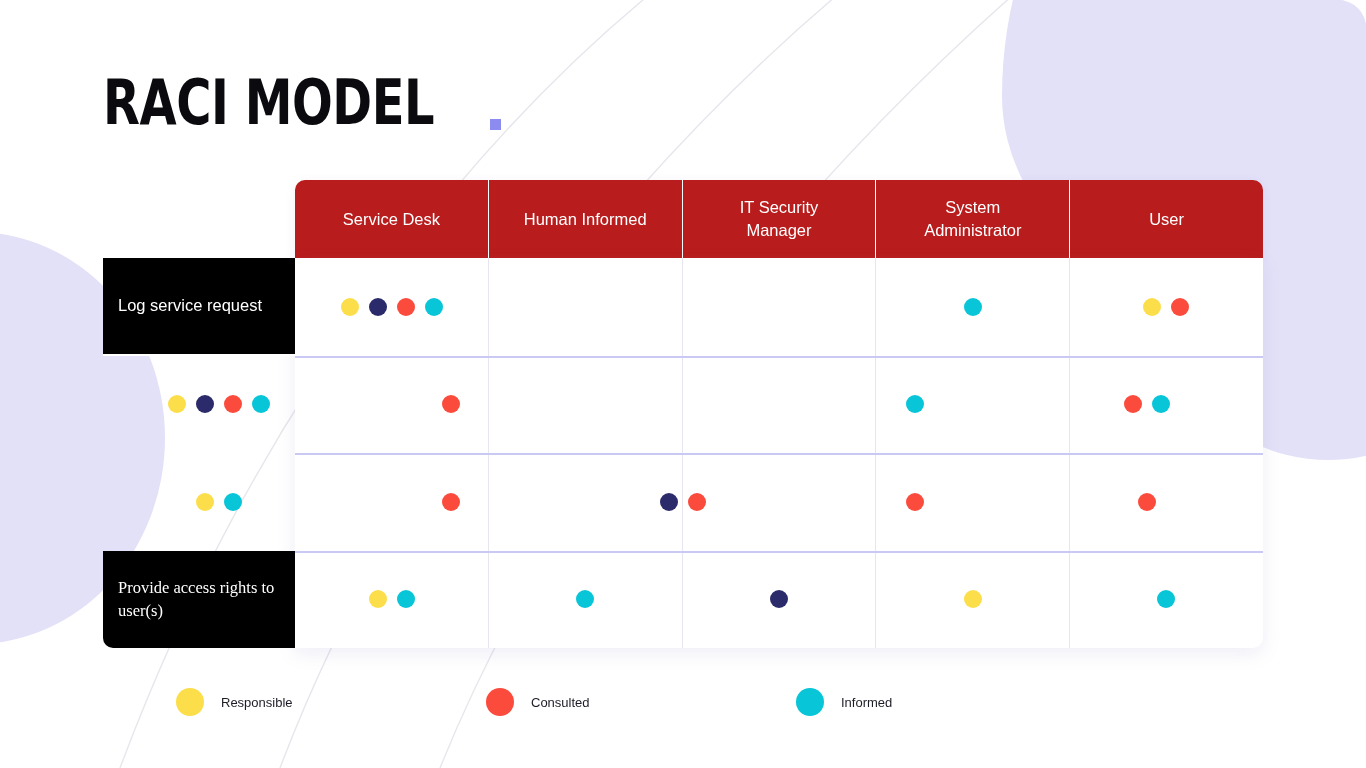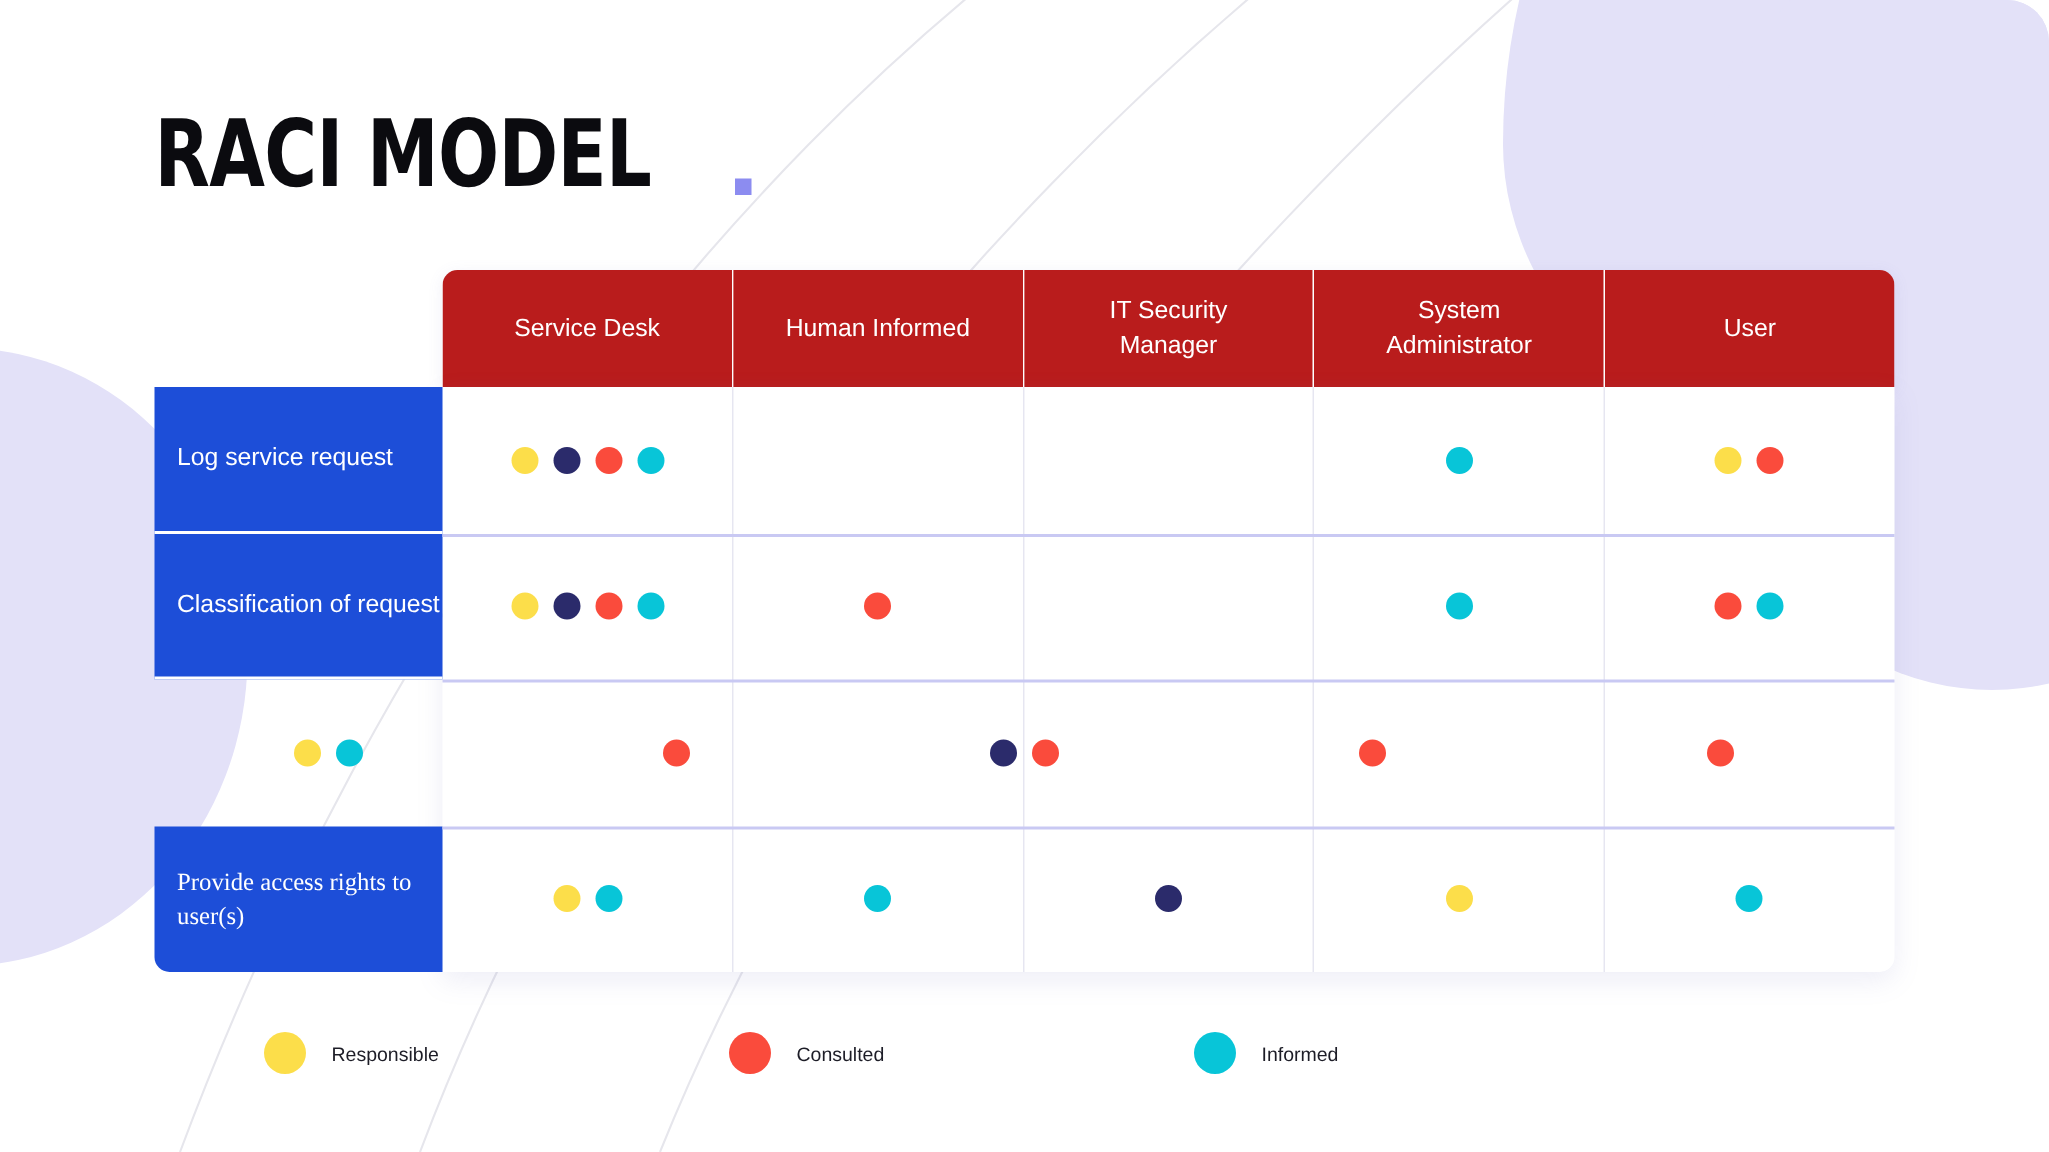--- a/index.html
+++ b/index.html
@@ -119,21 +119,21 @@
     height:97.5px;
     display:flex;
     align-items:stretch;
   }
   .row + .row .rowline{
     position:absolute;left:192px;top:0;width:968px;height:2px;
     background:#C9C9F3;
   }
   .row-label{
     width:192px;
-    background:#1d4ed8;
+    background:#000000;
     color:#ffffff;
     font-size:16.5px;
     line-height:23px;
     display:flex;align-items:center;
     padding:0 0 0 15px;
     box-sizing:border-box;
     border-bottom:2px solid #ffffff;
   }
   .row:last-child .row-label{
     border-bottom:none;
@@ -242,21 +242,20 @@
               <span class="dot" style="background: rgb(8, 197, 216);"></span>
             </div>
             <div class="cell">
               <span class="dot" style="background: rgb(252, 222, 74);"></span>
               <span class="dot" style="background: rgb(250, 75, 60);"></span>
             </div>
           </div>
         </div>
         <div class="row">
           <div class="rowline"></div>
-          <div class="row-label">Classification of request</div>
           <div class="cells">
             <div class="cell">
               <span class="dot" style="background: rgb(252, 222, 74);"></span>
               <span class="dot" style="background: rgb(43, 43, 107);"></span>
               <span class="dot" style="background: rgb(250, 75, 60);"></span>
               <span class="dot" style="background: rgb(8, 197, 216);"></span>
             </div>
             <div class="cell">
               <span class="dot" style="background: rgb(250, 75, 60);"></span>
             </div>

